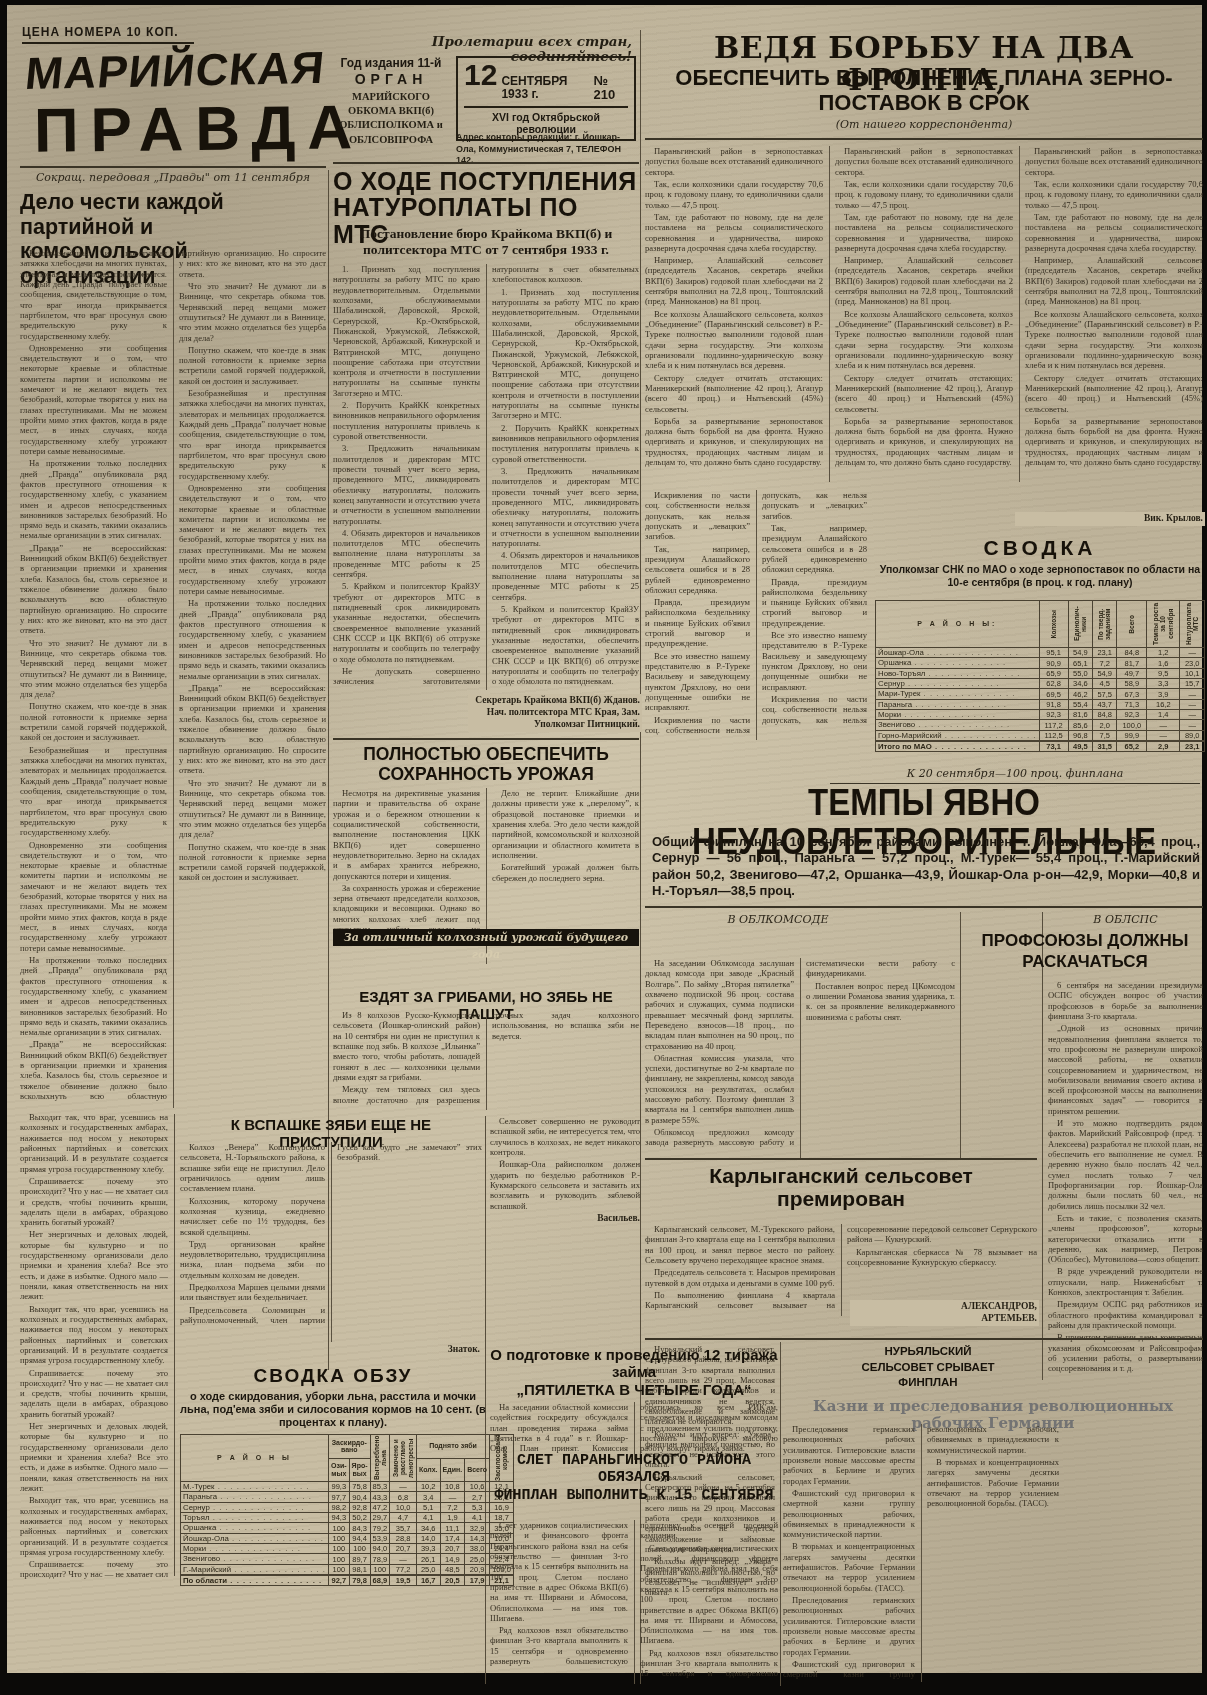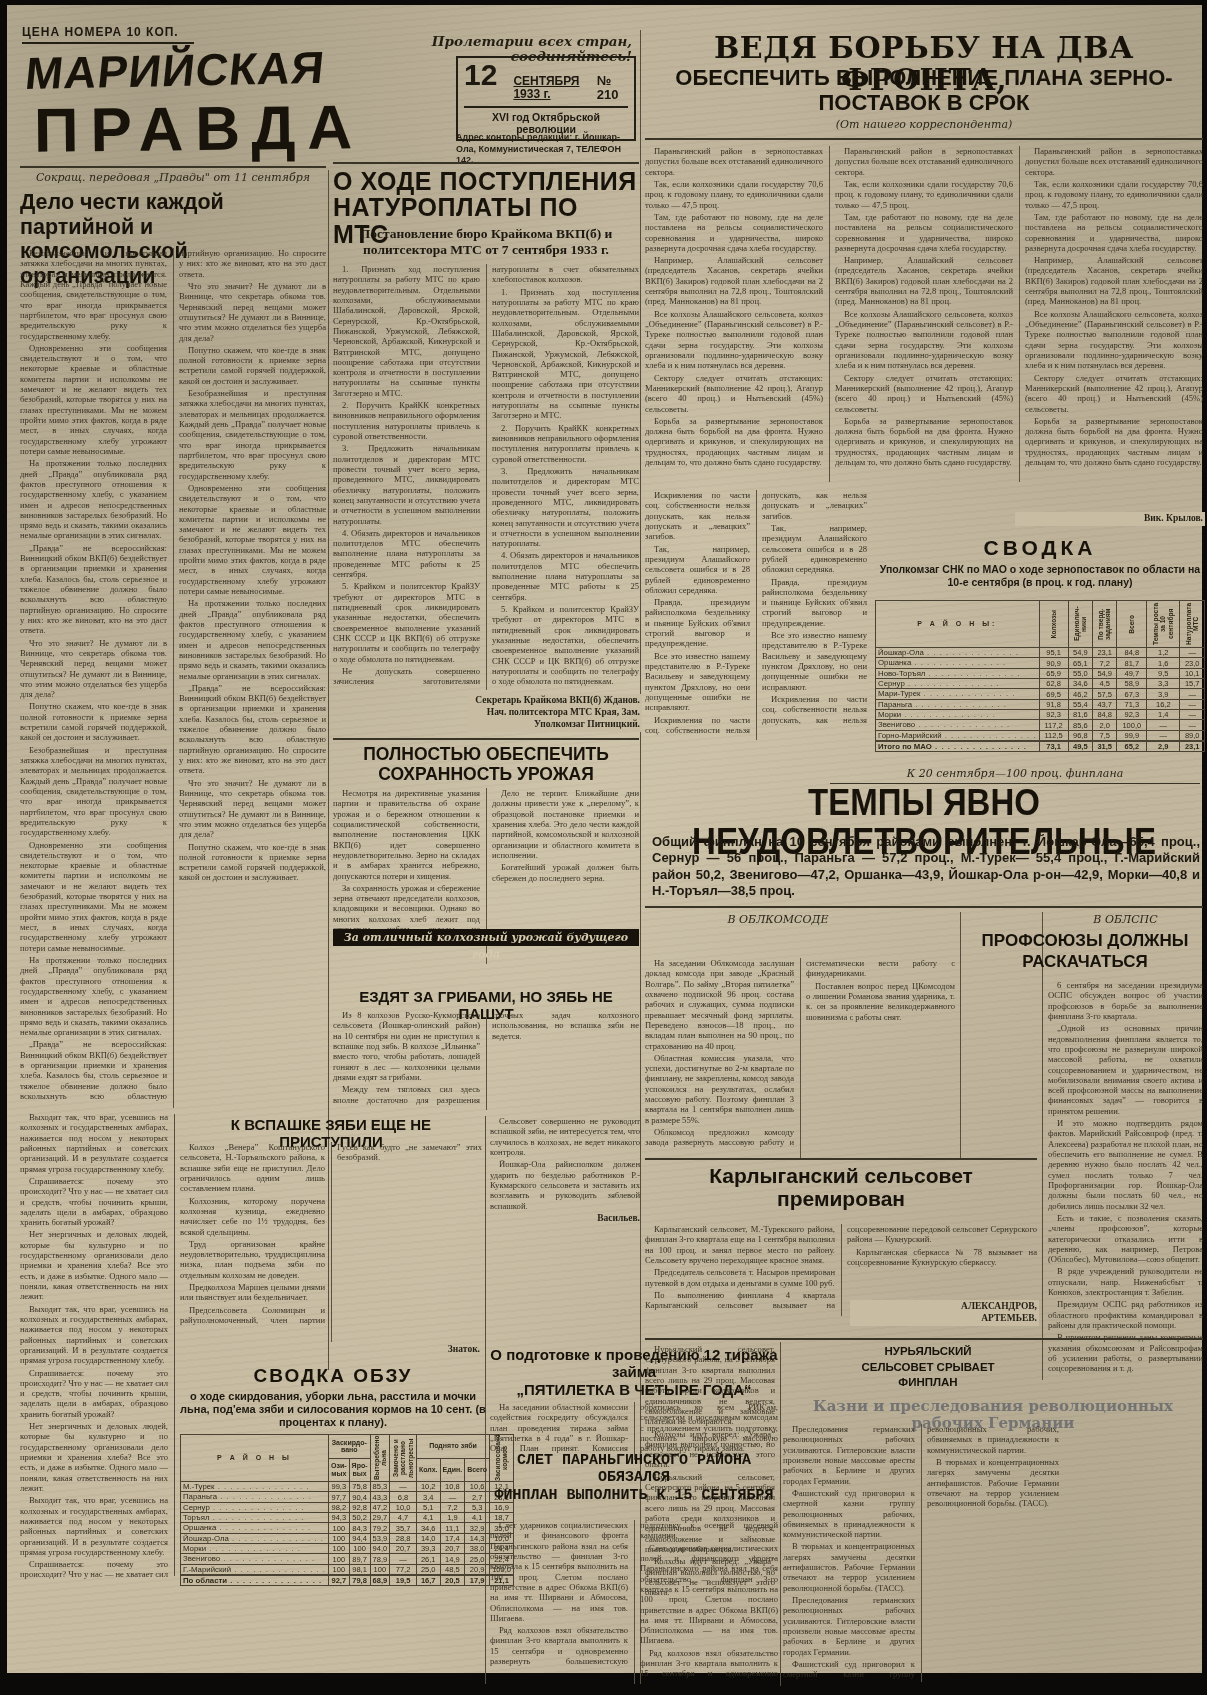--- a/index.html
+++ b/index.html
@@ -27,21 +27,21 @@
   .price{font:bold 12px/1.1 "Liberation Sans",sans-serif;letter-spacing:1px;border-bottom:2px solid #241f14;padding-bottom:3px;color:#1d1810;}
   .mast1{font:900 45px/1 "Liberation Sans",sans-serif;letter-spacing:1px;color:#17120a;transform:skewX(-7deg) rotate(-1.2deg);}
   .mast2{font:900 62px/1 "Liberation Sans",sans-serif;letter-spacing:12px;color:#17120a;transform:rotate(-.6deg);}
   .orgline{font:bold 10.5px/1.35 "Liberation Serif",serif;text-align:center;margin:0;color:#241f14;}
   .orgyear{font:bold 12px/1.2 "Liberation Sans",sans-serif;text-align:center;color:#1d1810;}
   .organ{font:bold 14px/1.4 "Liberation Sans",sans-serif;letter-spacing:5px;text-align:center;color:#1d1810;}
   .slogan{font:italic bold 13.5px/1.1 "DejaVu Serif",serif;text-align:right;color:#241f14;}
   .datebox{border:2px solid #241f14;padding:3px 6px;color:#1d1810;}
   .db-row{display:flex;align-items:baseline;justify-content:space-between;border-bottom:2px solid #241f14;padding-bottom:3px;}
   .db-day{font:900 30px/0.9 "Liberation Sans",sans-serif;}
-  .db-rest{font:bold 12px/1.1 "Liberation Sans",sans-serif;margin-left:16px;text-decoration:underline;}
+  .db-rest{font:bold 12px/1.1 "Liberation Sans",sans-serif;margin-left:4px;}
   .db-issue{font:bold 13px/1.1 "Liberation Sans",sans-serif;}
   .db-y16{font:bold 10.5px/1.2 "Liberation Sans",sans-serif;text-align:center;padding-top:3px;}
   .address{font:bold 9px/1.3 "Liberation Sans",sans-serif;color:#241f14;}
   .hl-lead1{font:bold 30px/1.05 "DejaVu Serif",serif;text-align:center;color:#17120a;letter-spacing:.5px;}
   .hl-lead2{font:bold 22px/1.12 "Liberation Sans",sans-serif;text-align:center;color:#17120a;}
   .hl-edit{font:900 21.5px/1.14 "Liberation Sans",sans-serif;color:#17120a;}
   .hl-mts{font:900 25px/1.05 "Liberation Sans",sans-serif;color:#17120a;letter-spacing:.5px;}
   .sub-b{font:bold 13.5px/1.2 "Liberation Serif",serif;text-align:center;color:#1d1810;}
   .hl-harv{font:900 17.5px/1.15 "Liberation Sans",sans-serif;text-align:center;color:#17120a;}
   .banner{background:#17130c;color:#d6cbae;font:italic bold 11px/17px "DejaVu Serif",serif;text-align:center;}
@@ -69,20 +69,30 @@
 </style>
 </head>
 <body>
 
 <div class="page">
   <div class="paper"></div>
 
   <div class="blk price" style="left:22px;top:26px;width:172px;">ЦЕНА НОМЕРА 10 КОП.</div>
   <div class="blk mast1" style="left:26px;top:48px;">МАРИЙСКАЯ</div>
   <div class="blk mast2" style="left:34px;top:98px;">ПРАВДА</div>
+  <div class="blk" style="left:331px;top:56px;width:120px;">
+    <div class="orgyear">Год издания 11-й</div>
+    <div class="organ">ОРГАН</div>
+    <div>
+        <p class="orgline">МАРИЙСКОГО</p>
+        <p class="orgline">ОБКОМА ВКП(б)</p>
+        <p class="orgline">ОБЛИСПОЛКОМА и</p>
+        <p class="orgline">ОБЛСОВПРОФА</p>
+      </div>
+  </div>
   <div class="blk slogan" style="left:350px;top:34px;width:282px;">Пролетарии всех стран, соединяйтесь!</div>
   <div class="blk datebox" style="left:456px;top:56px;width:164px;">
     <div class="db-row">
       <span class="db-day">12</span>
       <span class="db-rest">СЕНТЯБРЯ 1933 г.</span>
       <span class="db-issue">№ 210</span>
     </div>
     <div class="db-y16">XVI год Октябрьской революции</div>
   </div>
   <div class="blk address" style="left:456px;top:132px;width:176px;">Адрес конторы редакции: г. Йошкар-Ола, Коммунистическая 7, ТЕЛЕФОН 142.</div>

